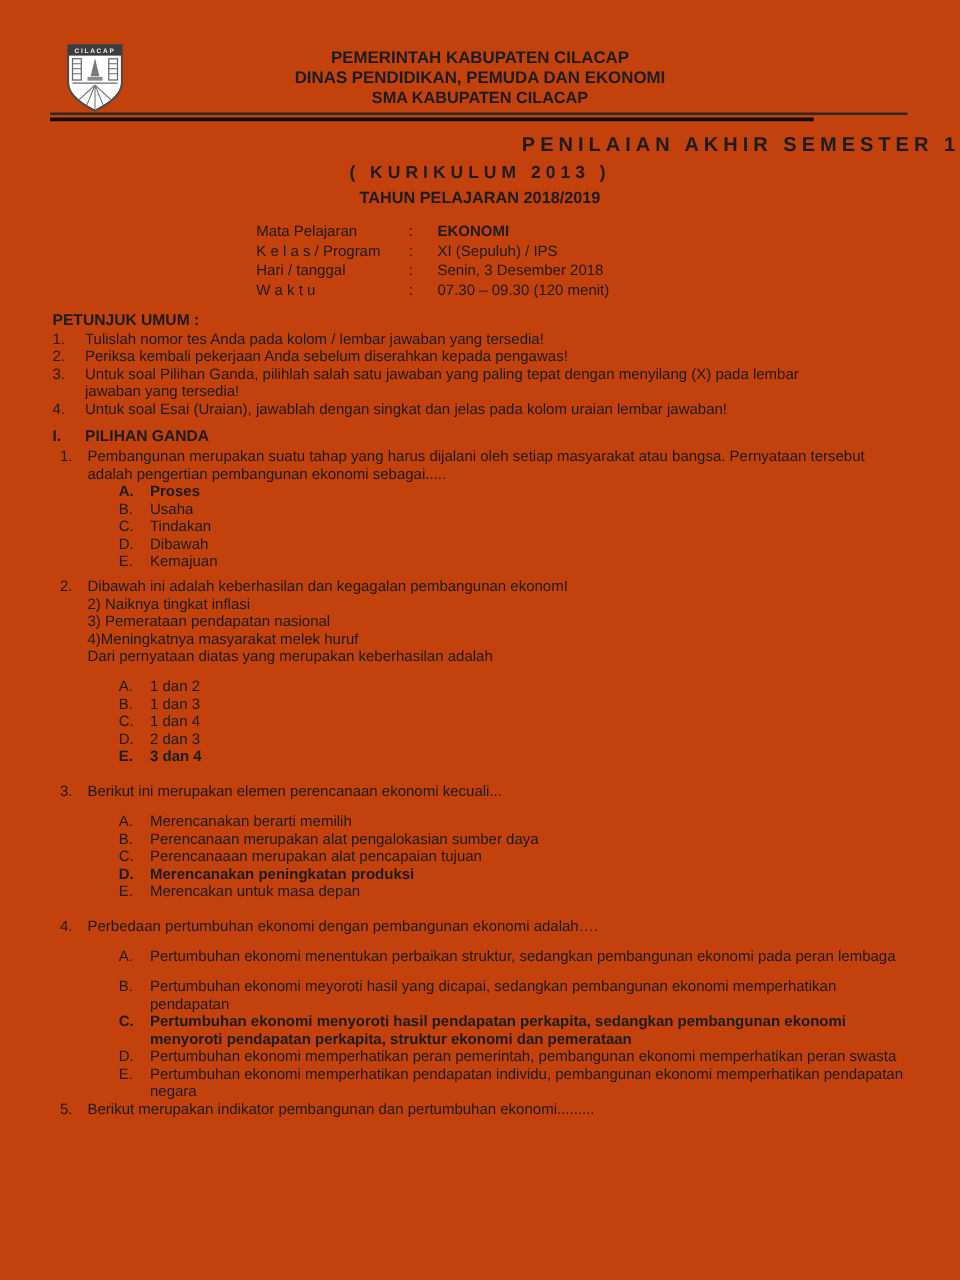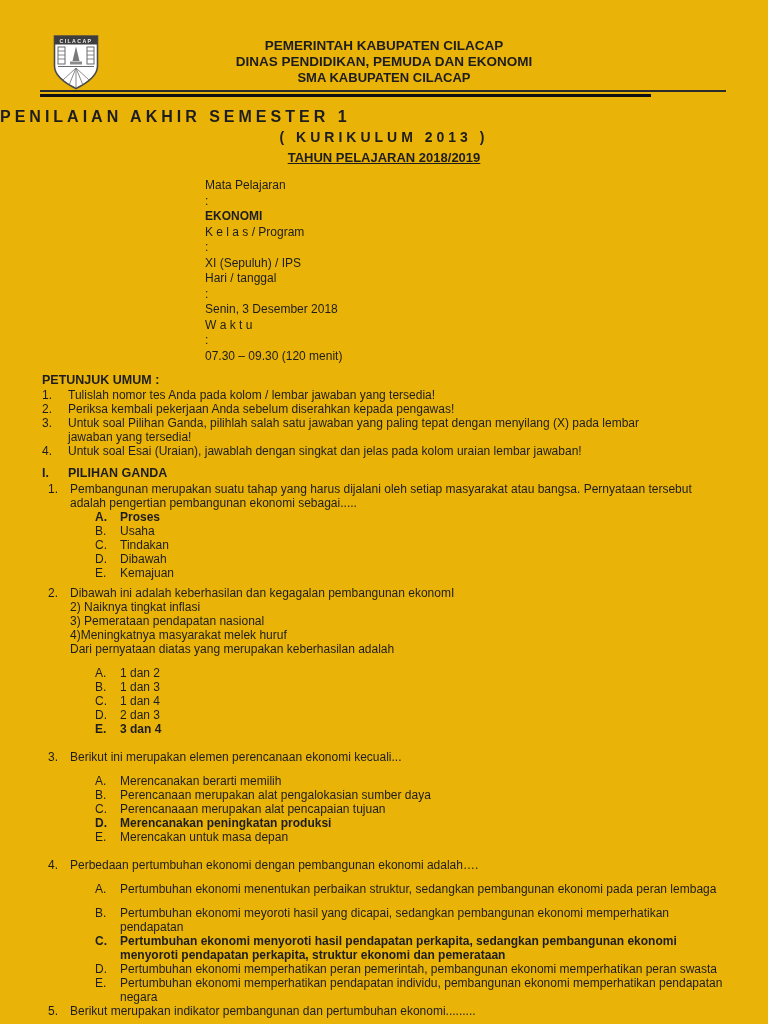--- a/index.html
+++ b/index.html
@@ -1,37 +1,37 @@
 <!DOCTYPE html>
 <html><head>
 <meta charset="utf-8">
 <style>
   html,body{margin:0;padding:0;}
   body{width:768px;height:1024px;background:#ffffff;overflow:hidden;}
-  .page{position:relative;width:768px;height:1024px;background:#eab308;
+  .page{position:relative;width:768px;height:1024px;background:#c2410c;
         font-family:"Liberation Sans",sans-serif;font-size:12px;line-height:14px;color:#1d1d1d;}
 
   
   .letterhead{position:relative;padding-top:38px;}
   .crest{position:absolute;left:53px;top:33px;width:46px;height:57px;}
   .hline{text-align:center;font-weight:bold;line-height:16px;}
   .hline1,.hline2{font-size:13.5px;}
   .hline3{font-size:13px;}
   .rule-thin{margin:4px 0 0 40px;width:686px;height:2px;background:#2b2b2b;}
   .rule-thick{margin:2px 0 0 40px;width:611px;height:3px;background:#101010;}
 
   
-  .t1{margin-top:11px;text-align:left;font-weight:bold;font-size:16px;letter-spacing:4px;line-height:18px;}
+  .t1{margin-top:11px;text-align:right;font-weight:bold;font-size:16px;letter-spacing:4px;line-height:18px;}
   .t2{margin-top:3px;text-align:center;font-weight:bold;font-size:14px;letter-spacing:4px;line-height:17px;}
   .t3{margin-top:4px;text-align:center;font-weight:bold;font-size:13px;line-height:16px;}
-  .t3 span{text-decoration:underline;}
+  .t3 span{}
 
   
   .details{margin:12px 0 0 205px;}
-  .drow{display:flex;line-height:15.5px;flex-direction:column;}
+  .drow{display:flex;line-height:15.5px;}
   .dlabel{width:122px;flex:none;}
   .dcolon{width:23px;flex:none;}
   .dvalue{flex:1;}
   .bold{font-weight:bold;}
 
   
   .instructions{margin:9px 82px 0 42px;}
   .ihead{font-weight:bold;font-size:12.5px;line-height:15px;}
   .iitem{display:flex;line-height:14px;}
   .inum{width:26px;flex:none;}

